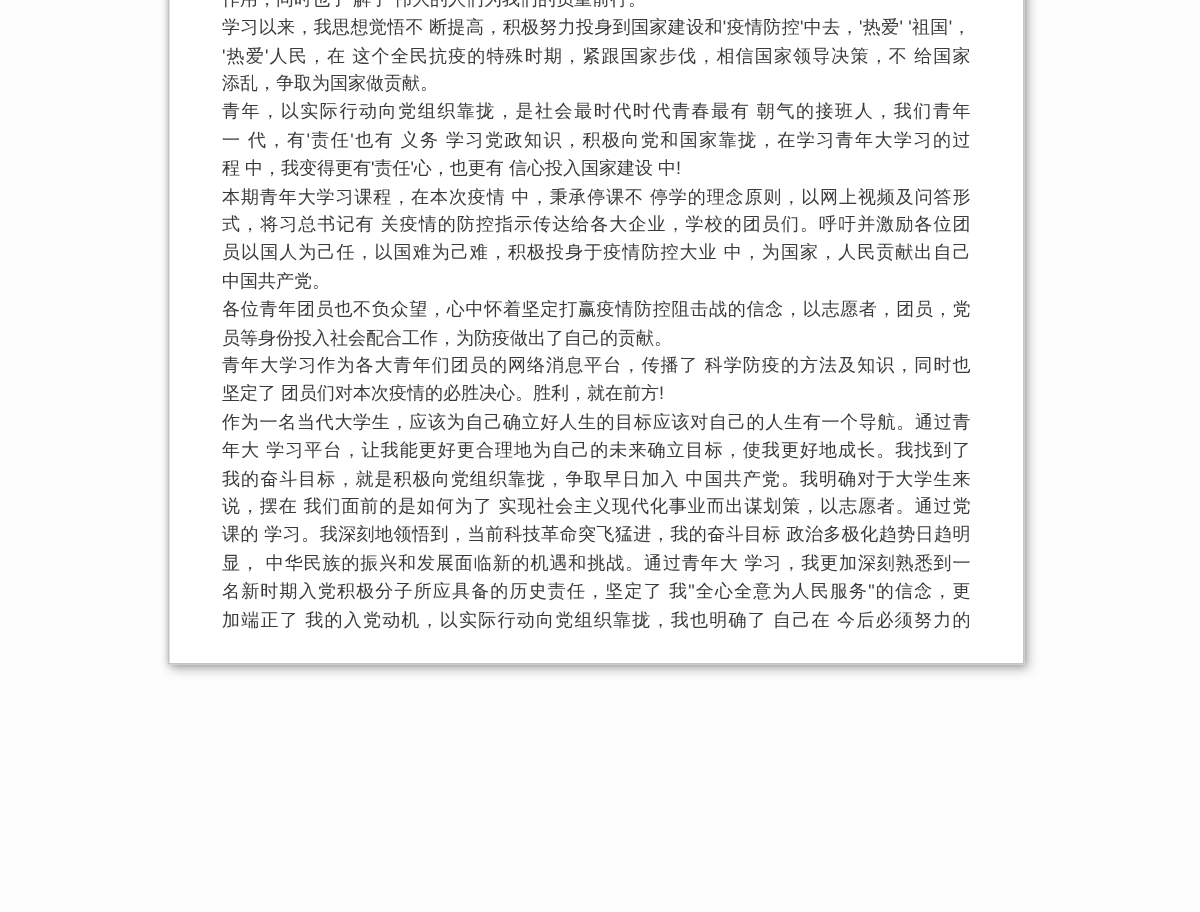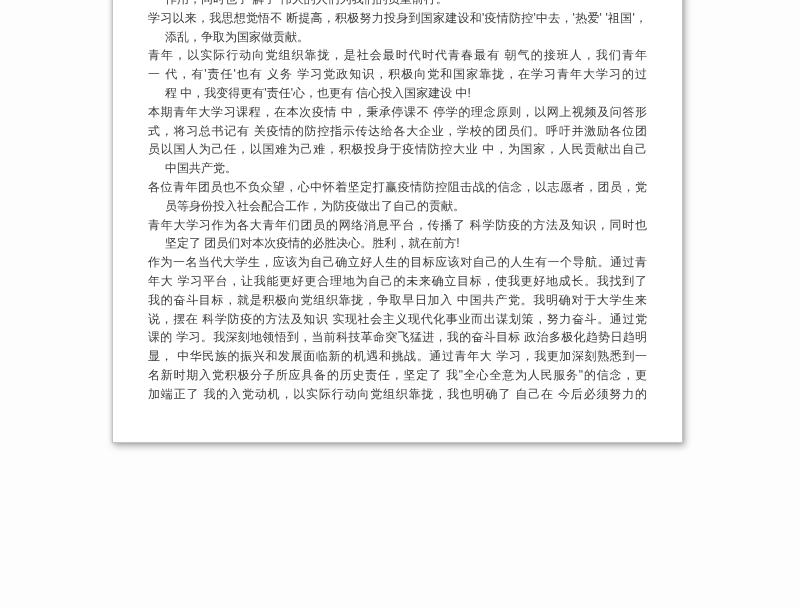--- a/index.html
+++ b/index.html
@@ -39,46 +39,46 @@
     font-size: 12px;
     color: #3a3a3a;
     text-align: justify;
     text-align-last: justify;
     word-break: break-all;
     overflow: hidden;
     white-space: normal;
   }
   .text-line.para-end {
     text-align-last: left;
-    margin-left: 17px;
   }
 </style>
 </head>
 <body>
 
 <div class="viewport">
   <div class="doc-page">
     <div class="doc-content">
         <div class="text-line para-end">作用，同时也了 解了 伟大的人们为我们的负重前行。</div>
         <div class="text-line">学习以来，我思想觉悟不 断提高，积极努力投身到国家建设和'疫情防控'中去，'热爱' '祖国'，</div>
+        <div class="text-line">'热爱'人民，在 这个全民抗疫的特殊时期，紧跟国家步伐，相信国家领导决策，不 给国家</div>
         <div class="text-line para-end">添乱，争取为国家做贡献。</div>
         <div class="text-line">青年，以实际行动向党组织靠拢，是社会最时代时代青春最有 朝气的接班人，我们青年</div>
         <div class="text-line">一 代，有'责任'也有 义务 学习党政知识，积极向党和国家靠拢，在学习青年大学习的过</div>
         <div class="text-line para-end">程 中，我变得更有'责任'心，也更有 信心投入国家建设 中!</div>
         <div class="text-line">本期青年大学习课程，在本次疫情 中，秉承停课不 停学的理念原则，以网上视频及问答形</div>
         <div class="text-line">式，将习总书记有 关疫情的防控指示传达给各大企业，学校的团员们。呼吁并激励各位团</div>
         <div class="text-line">员以国人为己任，以国难为己难，积极投身于疫情防控大业 中，为国家，人民贡献出自己</div>
         <div class="text-line para-end">中国共产党。</div>
         <div class="text-line">各位青年团员也不负众望，心中怀着坚定打赢疫情防控阻击战的信念，以志愿者，团员，党</div>
         <div class="text-line para-end">员等身份投入社会配合工作，为防疫做出了自己的贡献。</div>
         <div class="text-line">青年大学习作为各大青年们团员的网络消息平台，传播了 科学防疫的方法及知识，同时也</div>
         <div class="text-line para-end">坚定了 团员们对本次疫情的必胜决心。胜利，就在前方!</div>
         <div class="text-line">作为一名当代大学生，应该为自己确立好人生的目标应该对自己的人生有一个导航。通过青</div>
         <div class="text-line">年大 学习平台，让我能更好更合理地为自己的未来确立目标，使我更好地成长。我找到了</div>
         <div class="text-line">我的奋斗目标，就是积极向党组织靠拢，争取早日加入 中国共产党。我明确对于大学生来</div>
-        <div class="text-line">说，摆在 科学防疫的方法及知识 实现社会主义现代化事业而出谋划策，努力奋斗。通过党</div>
+        <div class="text-line">说，摆在 我们面前的是如何为了 实现社会主义现代化事业而出谋划策，以志愿者。通过党</div>
         <div class="text-line">课的 学习。我深刻地领悟到，当前科技革命突飞猛进，我的奋斗目标 政治多极化趋势日趋明</div>
         <div class="text-line">显， 中华民族的振兴和发展面临新的机遇和挑战。通过青年大 学习，我更加深刻熟悉到一</div>
         <div class="text-line">名新时期入党积极分子所应具备的历史责任，坚定了 我"全心全意为人民服务"的信念，更</div>
         <div class="text-line">加端正了 我的入党动机，以实际行动向党组织靠拢，我也明确了 自己在 今后必须努力的</div>
       </div>
   </div>
 </div>
 
 </body></html>

